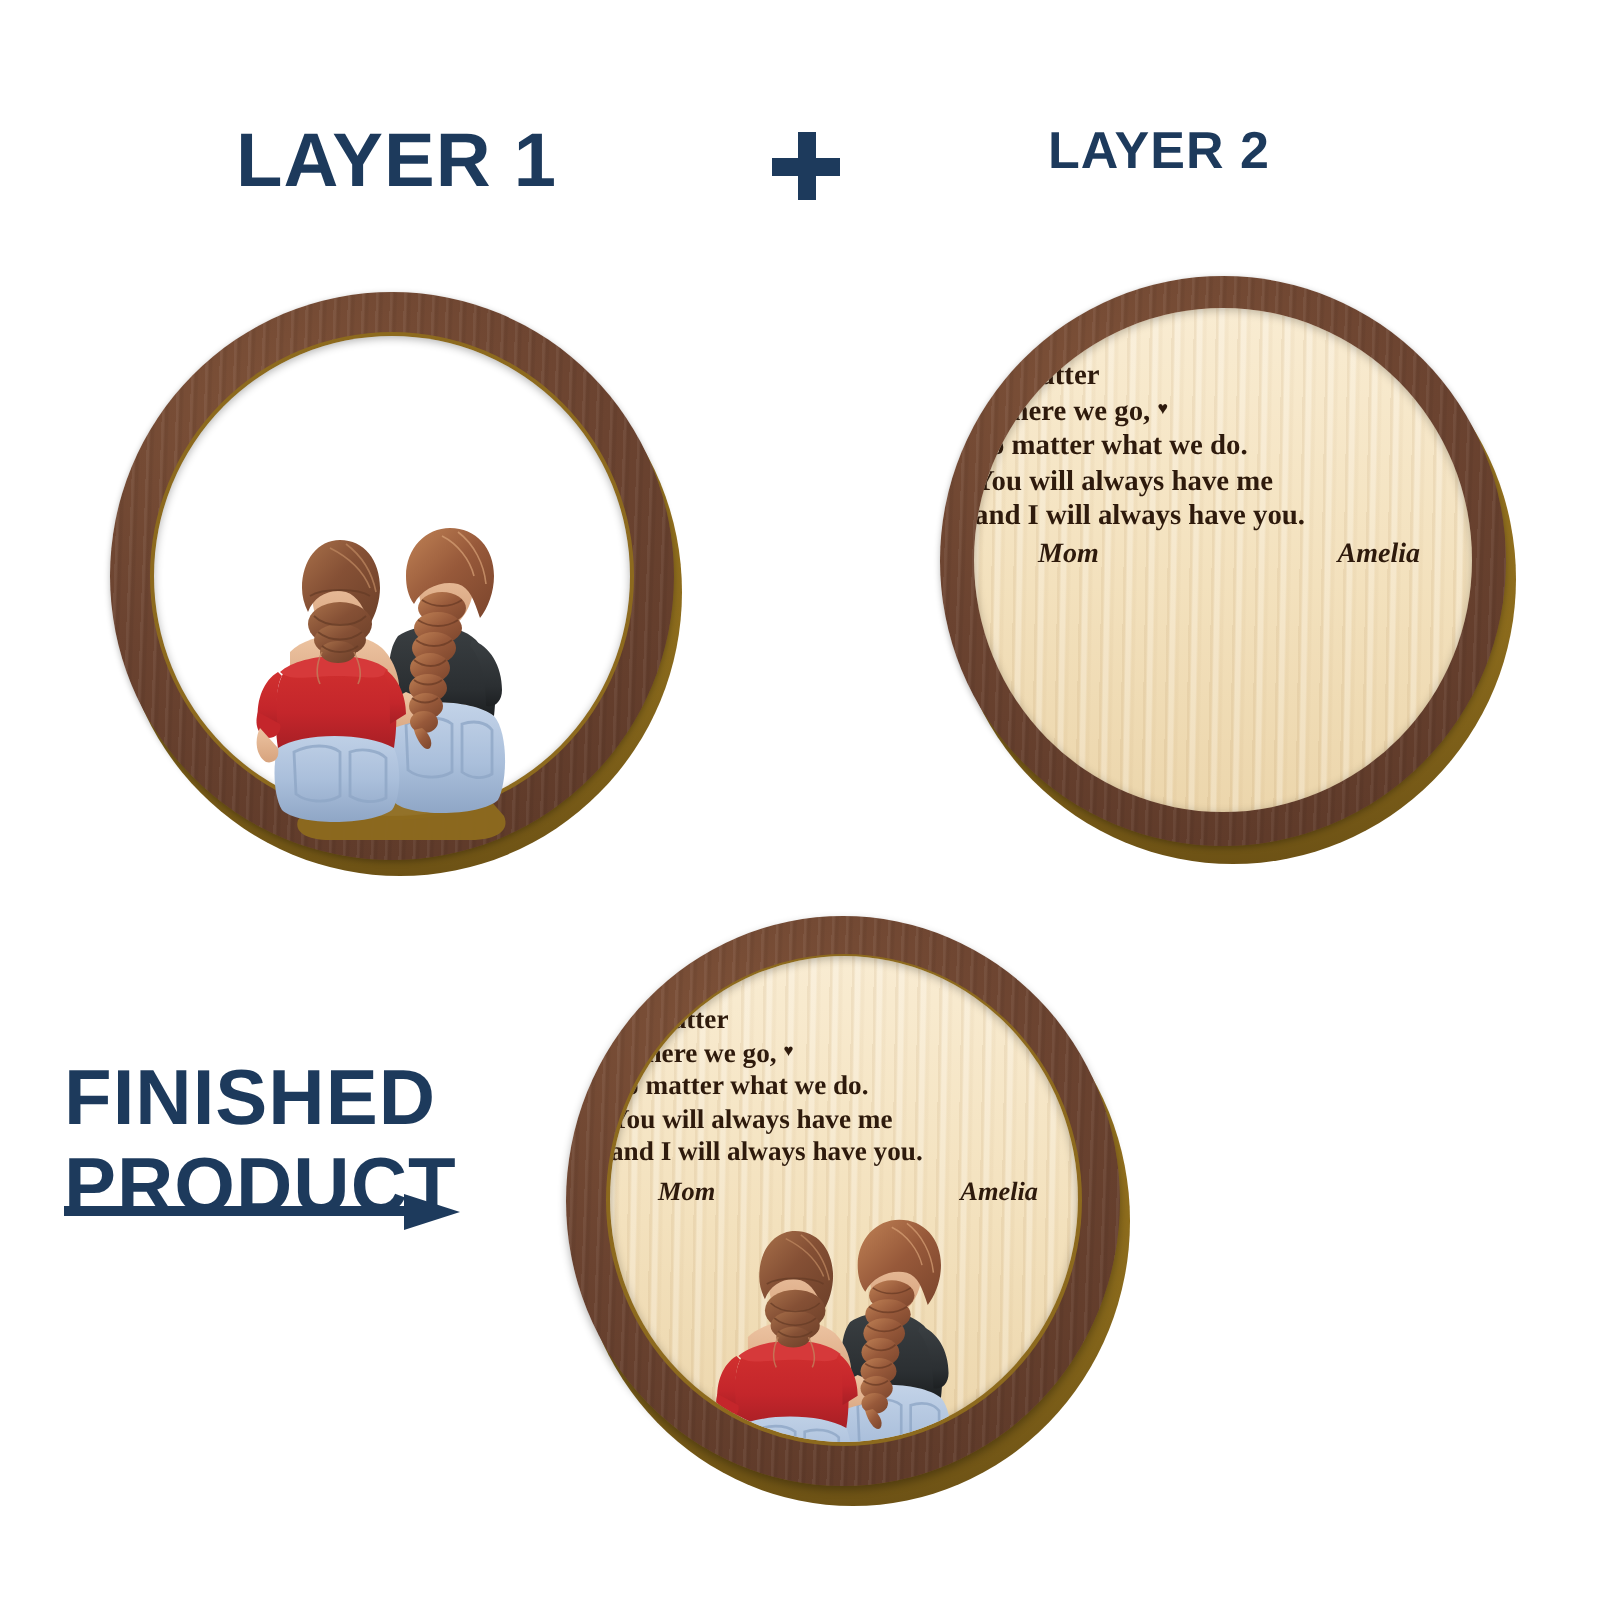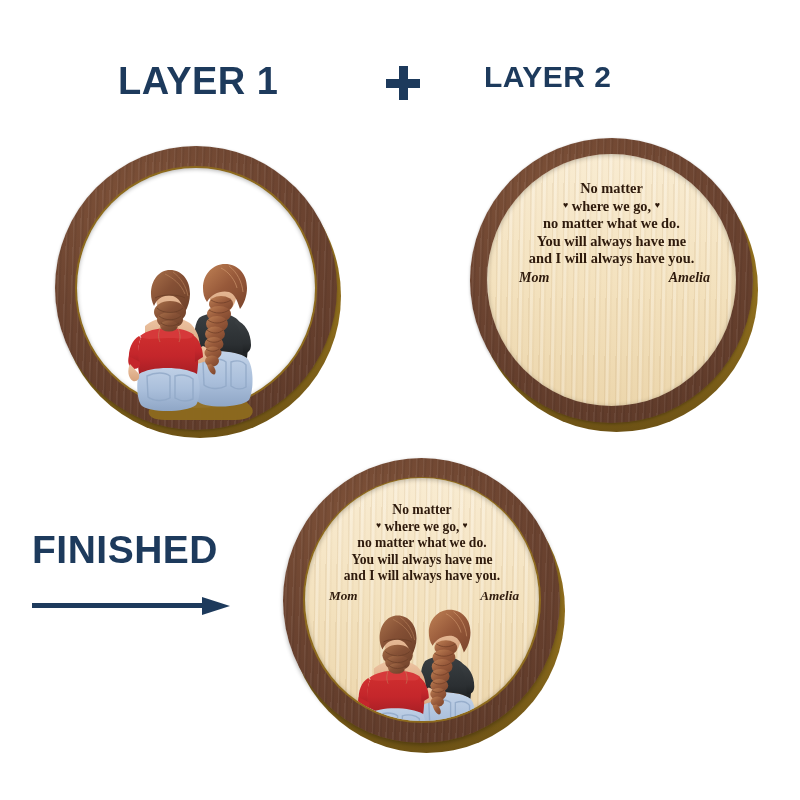--- a/index.html
+++ b/index.html
@@ -17,21 +17,21 @@
   .hdg{
     position:absolute;
     color:#1d3a5c;
     font-weight:bold;
     font-family:"Liberation Sans", sans-serif;
     letter-spacing:.5px;
     white-space:nowrap;
     line-height:1.0;
   }
   #layer1-title{left:118px;top:62px;font-size:38px;}
-  #layer2-title{left:484px;top:62px;font-size:30px;}
+  #layer2-title{left:524px;top:62px;font-size:26px;}
   #plus-sign{
     position:absolute;left:386px;top:66px;
     width:34px;height:34px;
   }
   #plus-sign:before,#plus-sign:after{
     content:"";position:absolute;background:#1d3a5c;
   }
   #plus-sign:before{left:13px;top:0;width:9px;height:34px;}
   #plus-sign:after{left:0;top:13px;width:34px;height:9px;}
 
@@ -128,21 +128,21 @@
   }
   #finished-disc .face{
     position:absolute;left:22px;top:20px;width:234px;height:243px;border-radius:50%;
     box-shadow:inset 0 1px 5px rgba(0,0,0,.28);
     overflow:hidden;
   }
 
   
   .engrave-quote{
     position:absolute;left:0;right:0;
-    text-align:center;
+    text-align:left;
     font-family:"Liberation Serif", serif;
     font-weight:bold;
     color:#2e1a0c;
     line-height:1.22;
     white-space:nowrap;
   }
   .engrave-names{
     position:absolute;left:0;right:0;
     font-family:"Liberation Serif", serif;
     font-style:italic;font-weight:bold;
@@ -177,20 +177,21 @@
 <div class="stage">
 
   <div class="hdg" id="layer1-title">LAYER 1</div>
 
   <div id="plus-sign"></div>
 
   <div class="hdg" id="layer2-title">LAYER 2</div>
 
   <div class="hdg" id="finished-title">
     <div>FINISHED</div>
+    <div>PRODUCT</div>
   </div>
 
   <div id="finished-arrow">
     <div class="shaft"></div>
     <div class="head"></div>
   </div>
 
   <div class="disc" id="layer1-disc">
     <div class="edge edgeAmber"></div>
     <div class="ring woodDark">

